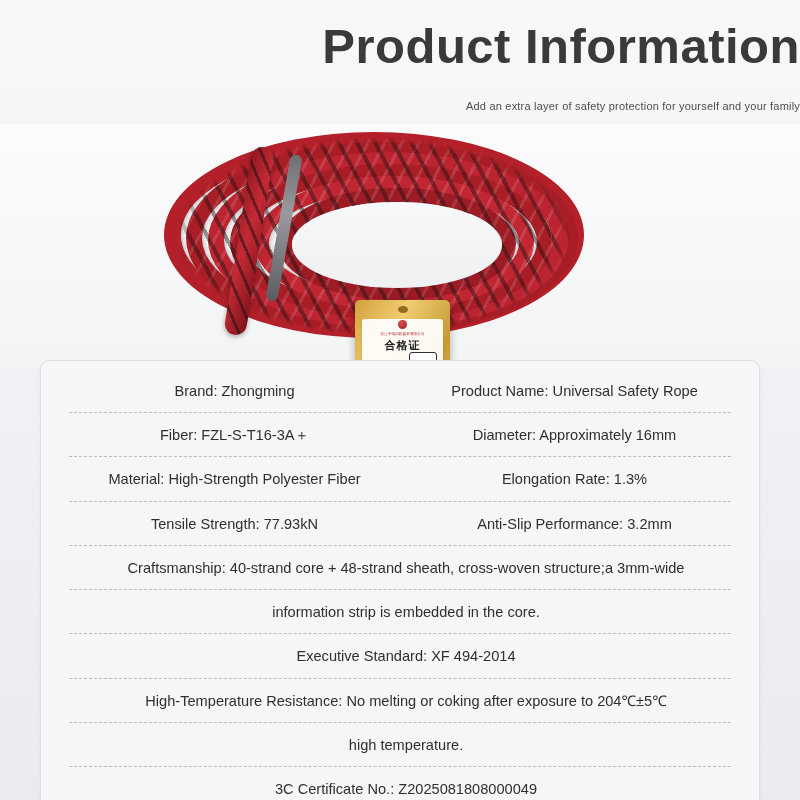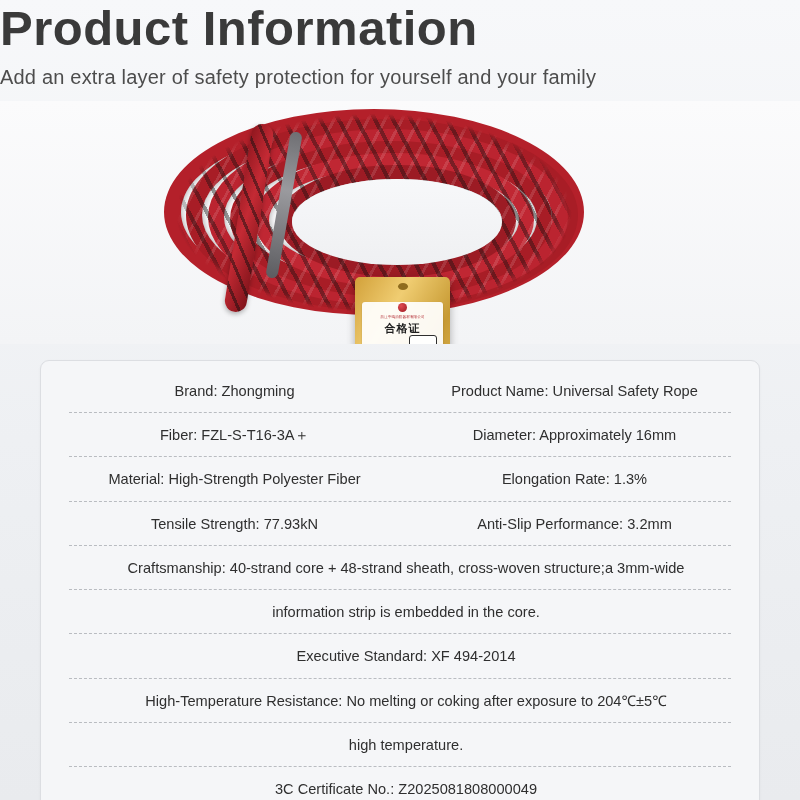--- a/index.html
+++ b/index.html
@@ -16,33 +16,34 @@
   .page {
     position: relative;
     width: 800px;
     height: 800px;
     background: linear-gradient(180deg, #f7f8fa 0%, #eef0f3 55%, #e9ebee 100%);
     box-sizing: border-box;
   }
 
   
   .header {
-    text-align: left;
+    padding-top: 18px;
+    text-align: right;
   }
   .header-title {
     font-size: 49px;
     font-weight: bold;
     color: #3a3a3a;
     letter-spacing: 0.5px;
     line-height: 1.15;
     margin: 0;
   }
   .header-sub {
-    margin-top: 10px;
-    font-size: 20px;
+    margin-top: 26px;
+    font-size: 11px;
     color: #4d4d4d;
     letter-spacing: 0.2px;
   }
 
   
   .hero {
     position: relative;
     width: 800px;
     height: 243px;
     margin-top: 12px;
@@ -159,21 +160,21 @@
   }
   .tag-block {
     position: absolute;
     left: 7px;
     width: 81px;
     background: rgba(255,255,255,0.93);
     border-radius: 3px;
     box-shadow: 0 1px 2px rgba(0,0,0,0.18);
     overflow: hidden;
   }
-  .tag-block.top { top: 25px; height: 66px; }
+  .tag-block.top { top: 19px; height: 66px; }
   .tag-head {
     font-size: 3.6px;
     color: #b0242c;
     text-align: center;
     padding-top: 3px;
     line-height: 1.35;
     letter-spacing: 0.1px;
   }
   .tag-badge {
     display: block;

